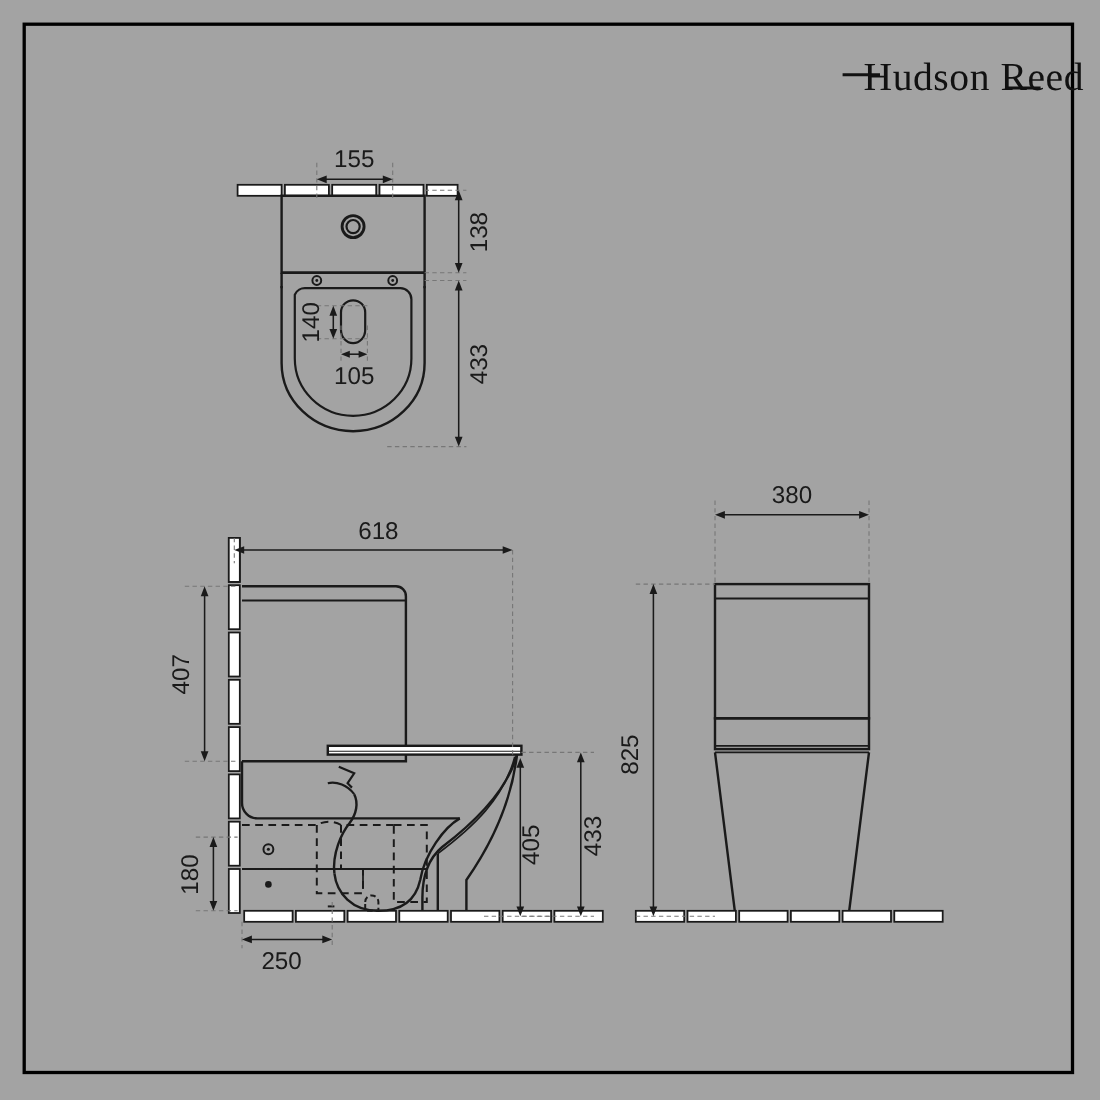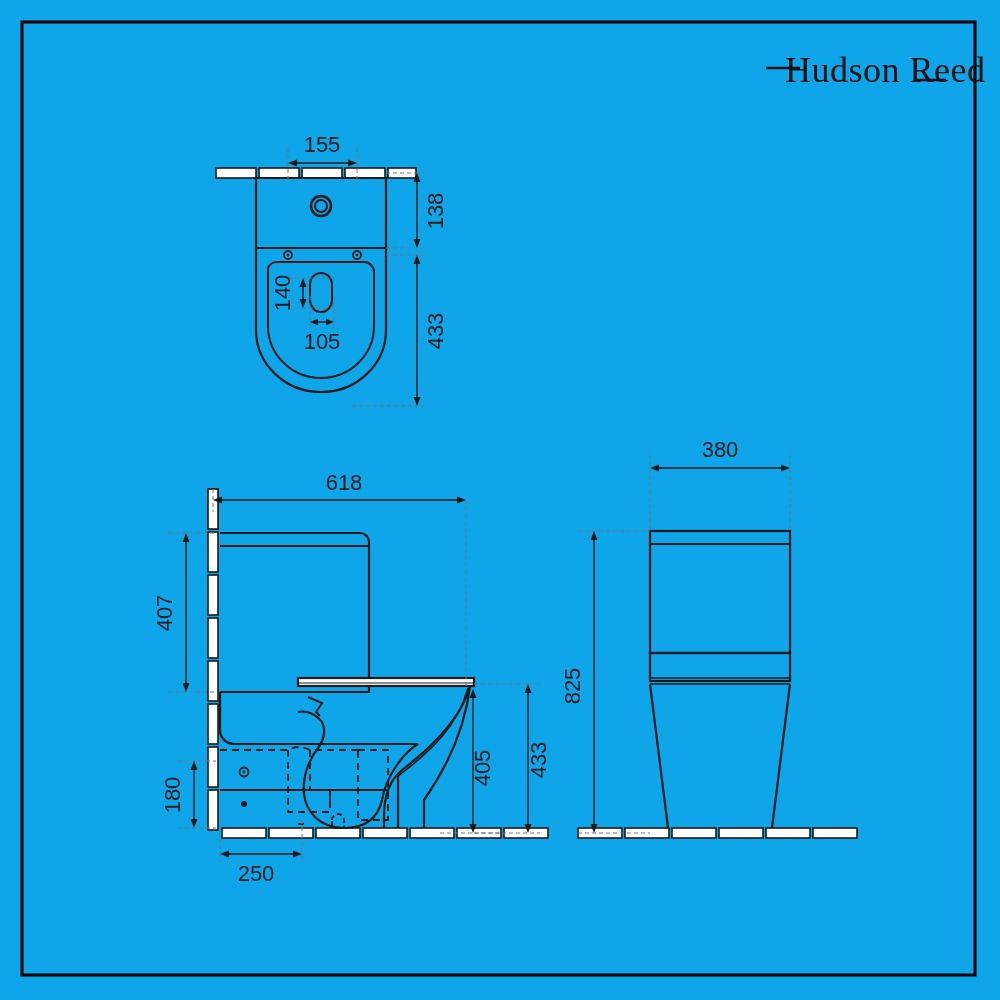--- a/index.html
+++ b/index.html
@@ -10,21 +10,21 @@
   body {
     width: 1000px;
     height: 1000px;
     font-family: "Liberation Sans", sans-serif;
     overflow: hidden;
   }
   #sheet {
     position: relative;
     width: 1000px;
     height: 1000px;
-    background: #0ea5e9;
+    background: #a3a3a3;
     text-decoration: underline;
   }
   #drawing {
     position: absolute;
     top: 0;
     left: 0;
   }
   .dim-text {
     font-family: "Liberation Sans", sans-serif;
     font-size: 22px;

